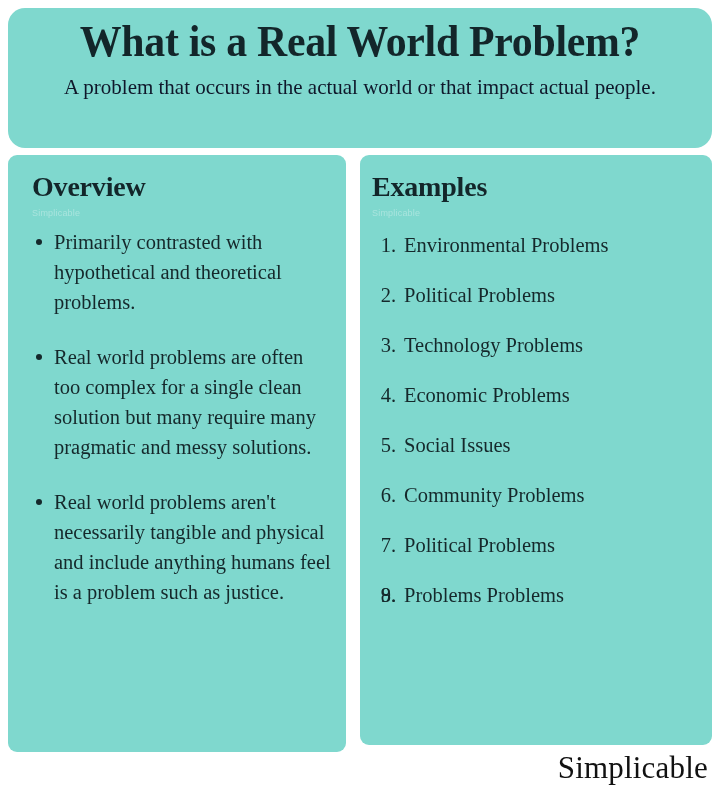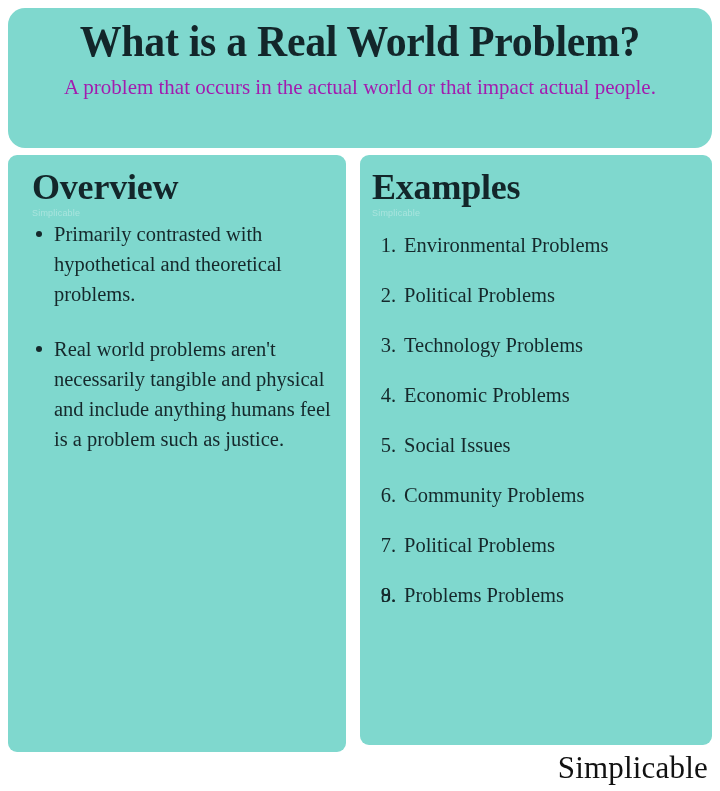--- a/index.html
+++ b/index.html
@@ -50,21 +50,21 @@
     transform: scaleX(0.95);
     transform-origin: center center;
     white-space: nowrap;
   }
 
   .header-subtitle {
     font-family: "Liberation Serif", "DejaVu Serif", serif;
     font-size: 21px;
     font-weight: 400;
     line-height: 30px;
-    color: #a21caf;
+    color: #0f172a;
     margin: 4px auto 0 auto;
     max-width: 660px;
   }
 
   
   .columns {
     position: absolute;
     left: 0;
     top: 155px;
     width: 720px;
@@ -88,21 +88,21 @@
 
   .panel-right {
     left: 360px;
     width: 352px;
     height: 590px;
     padding: 10px 14px 16px 2px;
   }
 
   .panel-heading {
     font-family: "Liberation Serif", "DejaVu Serif", serif;
-    font-size: 36px;
+    font-size: 28px;
     font-weight: 700;
     line-height: 40px;
     color: #13262a;
     margin: 0;
     padding: 2px 0 0 10px;
     letter-spacing: -0.2px;
   }
 
   .watermark {
     font-family: "Liberation Sans", "DejaVu Sans", sans-serif;
@@ -111,21 +111,21 @@
     color: rgba(255, 255, 255, 0.33);
     padding-left: 10px;
     margin: 1px 0 0 0;
     letter-spacing: 0.2px;
     user-select: none;
   }
 
   
   .bullet-list {
     list-style: none;
-    margin: 0 0 0 0;
+    margin: 8px 0 0 0;
     padding: 0 0 0 10px;
   }
 
   .bullet-list li {
     position: relative;
     font-family: "Liberation Serif", "DejaVu Serif", serif;
     font-size: 20.5px;
     line-height: 30px;
     color: #15282b;
     padding-left: 22px;
@@ -202,20 +202,21 @@
     <div class="header-subtitle">A problem that occurs in the actual world or that impact actual people.</div>
   </div>
 
   <div class="columns">
 
     <div class="panel panel-left">
       <div class="panel-heading">Overview</div>
       <div class="watermark">Simplicable</div>
       <ul class="bullet-list">
         <li>Primarily contrasted with hypothetical and theoretical problems.</li>
+        <li>Real world problems are often too complex for a single clean solution but many require many pragmatic and messy solutions.</li>
         <li>Real world problems aren't necessarily tangible and physical and include anything humans feel is a problem such as justice.</li>
       </ul>
     </div>
 
     <div class="panel panel-right">
       <div class="panel-heading">Examples</div>
       <div class="watermark">Simplicable</div>
       <ol class="num-list">
         <li><span class="num">1.</span><span>Environmental Problems</span></li>
         <li><span class="num">2.</span><span>Political Problems</span></li>

